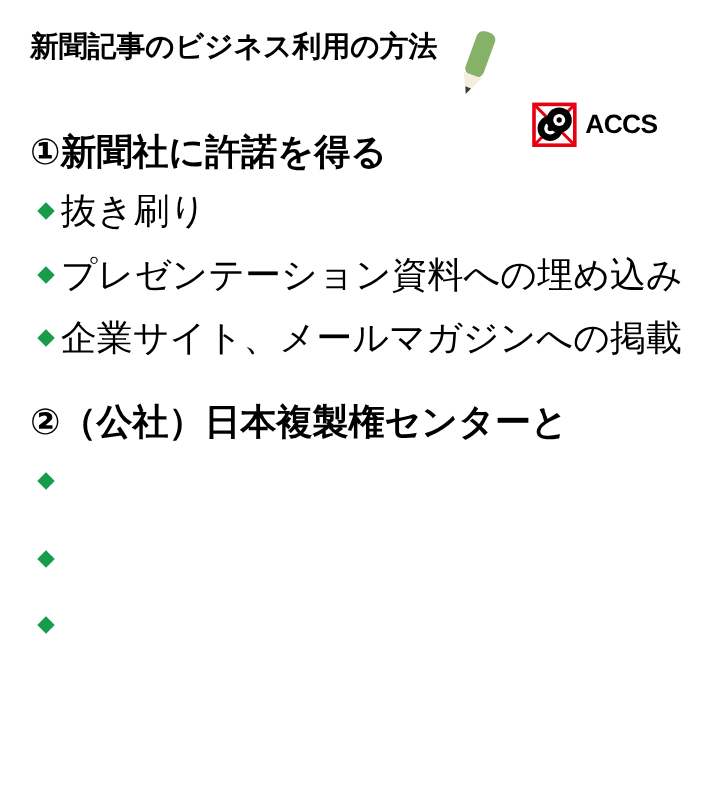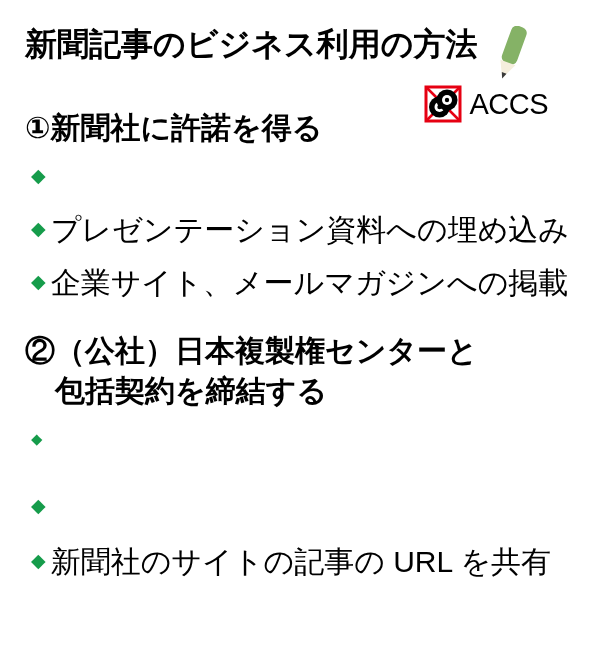--- a/index.html
+++ b/index.html
@@ -20,48 +20,48 @@
   }
   
   .title-row {
     display: flex;
     align-items: flex-start;
     gap: 10px;
     height: 58px;
   }
   .page-title {
     margin: 0;
-    font-size: 32px;
+    font-size: 24px;
     font-weight: 700;
     line-height: 1.18;
     white-space: nowrap;
   }
   .pencil-icon {
     flex: none;
     margin-top: 0;
   }
   
   .accs-logo {
     position: absolute;
     top: 85px;
     right: 52px;
     display: flex;
     align-items: center;
     gap: 7px;
   }
   .accs-text {
-    font-size: 29px;
-    font-weight: 400;
+    font-size: 22px;
+    font-weight: 700;
     letter-spacing: -0.5px;
     line-height: 1;
   }
   
   .section { margin: 0; }
   .section-1 { margin-top: 24px; }
-  .section-2 { margin-top: 32px; font-family: Liberation Mono, monospace; }
+  .section-2 { margin-top: 32px; }
   .section-3 { margin-top: 28px; }
   .section-heading {
     margin: 0;
     font-size: 30px;
     font-weight: 700;
     line-height: 40px;
   }
   .heading-line { display: block; white-space: nowrap; }
   .heading-line.indent { padding-left: 30px; }
   
@@ -119,44 +119,43 @@
     </svg>
     <span class="accs-text">ACCS</span>
   </div>
 
   <section class="section section-1">
     <h2 class="section-heading">
       <span class="heading-line">①新聞社に許諾を得る</span>
     </h2>
     <div class="bullet first">
       <span class="diamond">◆</span>
+      <span class="bullet-text">抜き刷り</span>
     </div>
     <div class="bullet gap">
       <span class="diamond">◆</span>
       <span class="bullet-text">プレゼンテーション資料への埋め込み</span>
     </div>
     <div class="bullet gap">
       <span class="diamond">◆</span>
       <span class="bullet-text">企業サイト、メールマガジンへの掲載</span>
     </div>
   </section>
 
   <section class="section section-2">
     <h2 class="section-heading">
       <span class="heading-line">②（公社）日本複製権センターと</span>
-      <span class="heading-line indent">包括契約を締結する</span>
     </h2>
     <div class="bullet first">
       <span class="diamond">◆</span>
     </div>
   </section>
 
   <section class="section section-3">
     <div class="bullet first">
       <span class="diamond">◆</span>
     </div>
     <div class="bullet gap-lg">
       <span class="diamond">◆</span>
-      <span class="bullet-text">新聞社のサイトの記事の URL を共有</span>
     </div>
   </section>
 
 </div>
 
 </body></html>

